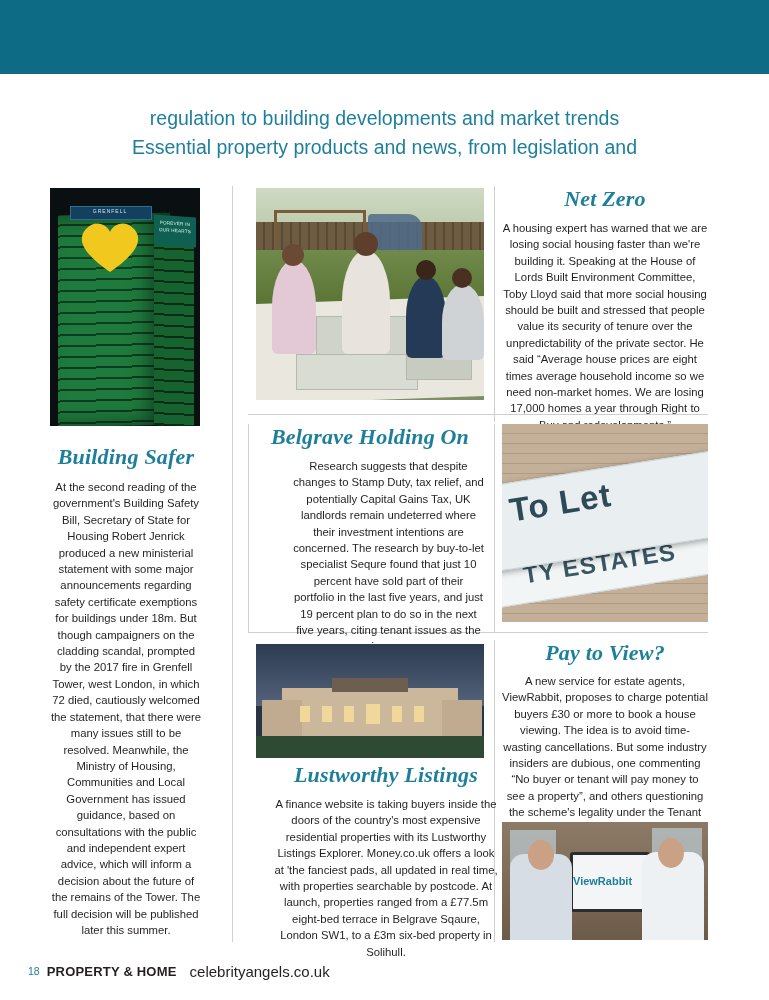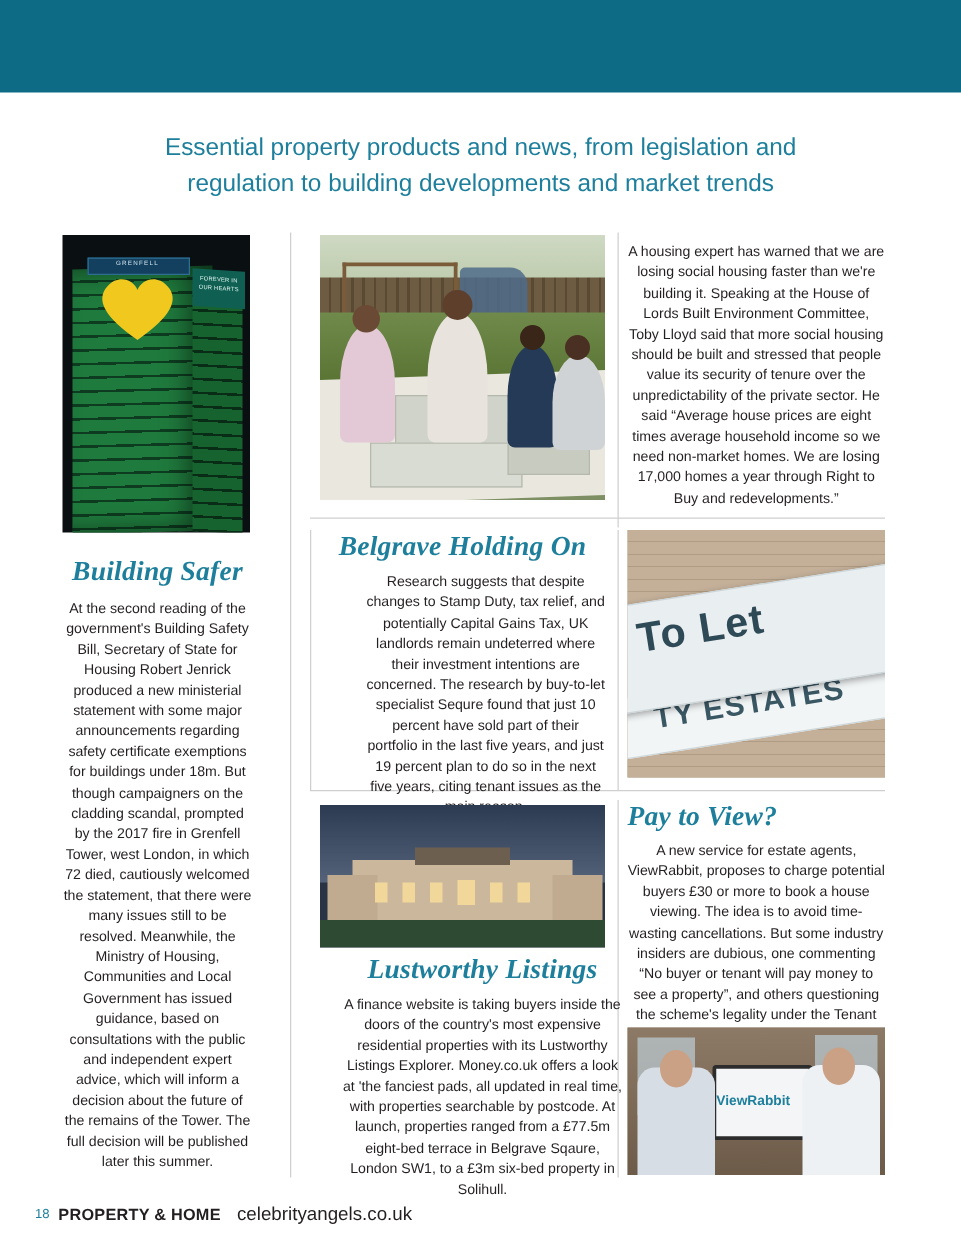--- a/index.html
+++ b/index.html
@@ -216,21 +216,21 @@
     font-family:"Liberation Sans", sans-serif; font-weight:700;
     font-size:24px; color:#3a5764; letter-spacing:1px;
   }
 
   
   #block-payview {
     position: absolute;
     left: 502px; top: 640px;
     width: 206px;
   }
-  #payview-headline { text-align: left; }
+  #payview-headline { text-align: center; }
   #payview-body { margin-top: 7px; }
 
   
   #img-viewrabbit {
     position: absolute;
     left: 502px; top: 822px;
     width: 206px; height: 118px;
     overflow: hidden;
     background: #7d6a58;
   }
@@ -299,22 +299,22 @@
   }
 </style>
 </head>
 <body>
 
 <div class="page">
 
   <div class="top-band"></div>
 
   <div class="intro">
+    <div>regulation to building developments and market trends</div>
     <div>Essential property products and news, from legislation and</div>
-    <div>regulation to building developments and market trends</div>
   </div>
 
   <div class="vrule" style="left:232px; top:186px; height:756px;"></div>
   <div class="vrule" style="left:494px; top:186px; height:236px;"></div>
   <div class="vrule" style="left:494px; top:640px; height:302px;"></div>
   <div class="hrule" style="left:248px; top:414px; width:460px;"></div>
   <div class="hrule" style="left:248px; top:632px; width:460px;"></div>
   <div class="vrule" style="left:248px; top:424px; height:208px;"></div>
   <div class="vrule" style="left:494px; top:424px; height:208px;"></div>
 
@@ -353,20 +353,21 @@
     <div class="pl-head" style="left:98px; top:44px; width:24px; height:24px; background:#5d3f2c;"></div>
 
     <div class="pl-person" style="left:150px; top:88px; width:40px; height:82px; background:#243a57;"></div>
     <div class="pl-head" style="left:160px; top:72px; width:20px; height:20px; background:#3a2519;"></div>
 
     <div class="pl-person" style="left:186px; top:96px; width:42px; height:76px; background:#cfd3d6;"></div>
     <div class="pl-head" style="left:196px; top:80px; width:20px; height:20px; background:#4a3022;"></div>
   </div>
 
   <div id="col-netzero">
+    <div id="netzero-headline" class="headline">Net Zero</div>
     <div id="netzero-body" class="body-text">A housing expert has warned that we are losing social housing faster than we're building it. Speaking at the House of Lords Built Environment Committee, Toby Lloyd said that more social housing should be built and stressed that people value its security of tenure over the unpredictability of the private sector. He said “Average house prices are eight times average household income so we need non-market homes. We are losing 17,000 homes a year through Right to Buy and redevelopments.”</div>
   </div>
 
   <div id="block-landlords">
     <div id="landlords-headline" class="headline">Belgrave Holding On</div>
     <div id="landlords-body" class="body-text">Research suggests that despite changes to Stamp Duty, tax relief, and potentially Capital Gains Tax, UK landlords remain undeterred where their investment intentions are concerned. The research by buy-to-let specialist Sequre found that just 10 percent have sold part of their portfolio in the last five years, and just 19 percent plan to do so in the next five years, citing tenant issues as the main reason.</div>
   </div>
 
   <div id="img-tolet">
     <div class="tl-wall"></div>

